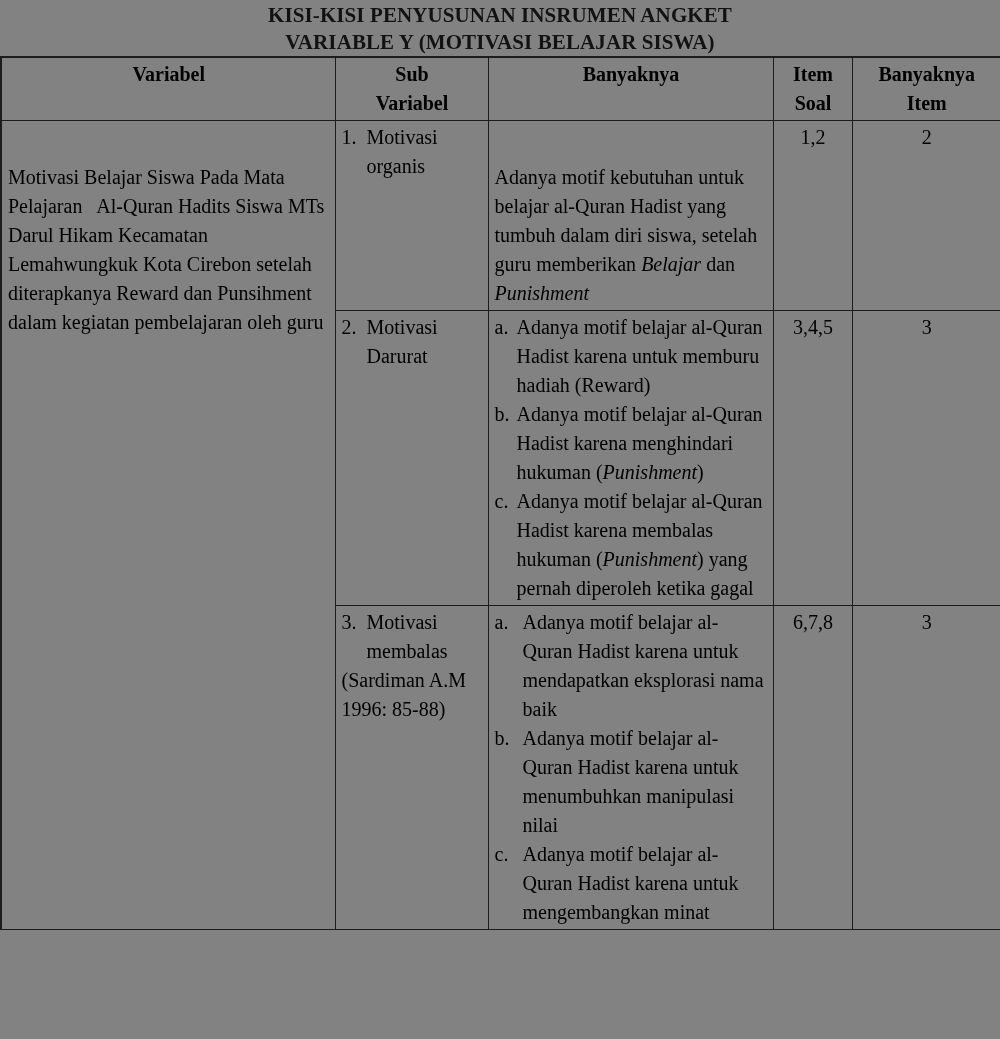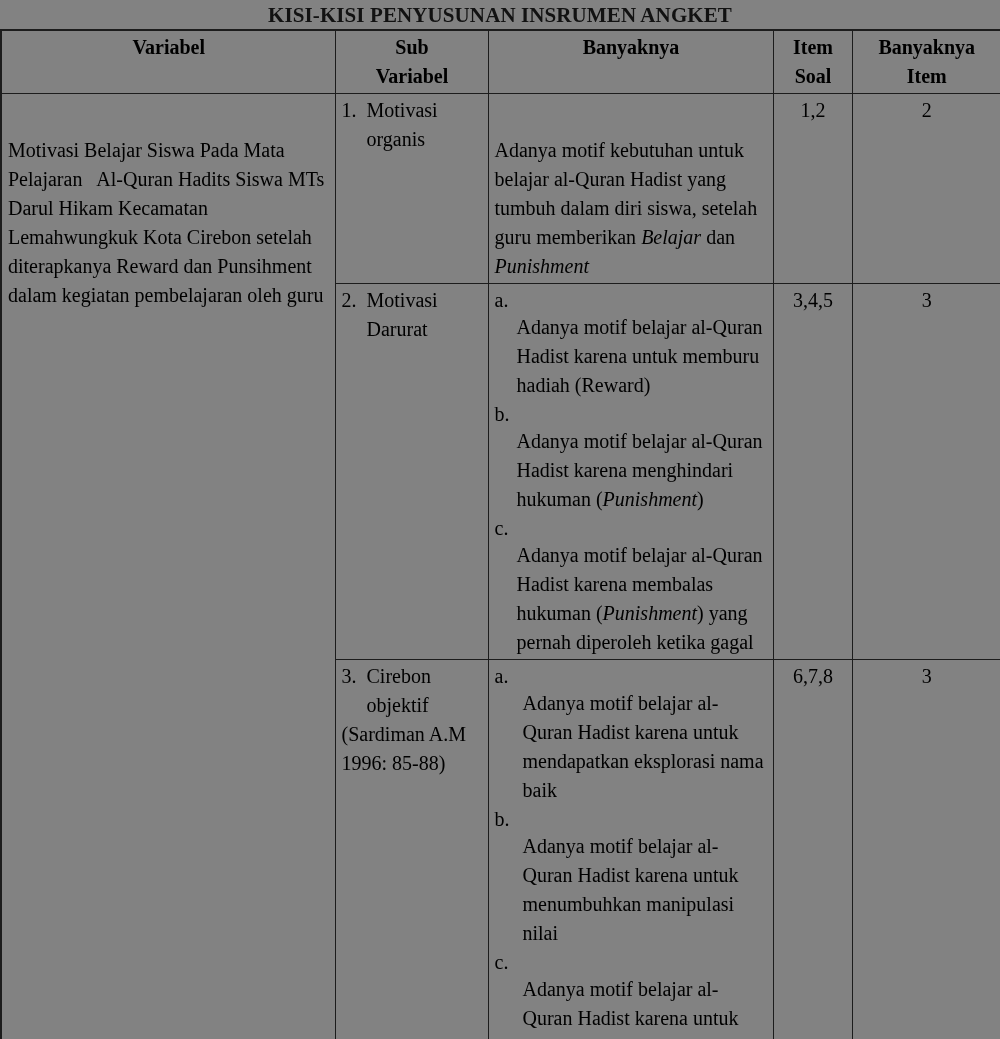--- a/index.html
+++ b/index.html
@@ -109,41 +109,41 @@
     margin: 0;
   }
   .letlist .mark {
     flex: 0 0 auto;
     width: 22px;
     text-align: left;
   }
   .letlist .body {
     flex: 1 1 auto;
     white-space: pre-wrap;
-    margin-top: 27px;
   }
   .letlist.wide .mark { width: 28px; }
 
   .src-note {
     display: block;
     white-space: pre-wrap;
   }
 
   em.it { font-style: italic; }
 
   
   .pad-left-indik { padding-left: 12px; }
 </style>
 </head>
 <body>
 
 <div class="page">
 
   <div class="doc-title">
     <span class="tline">KISI-KISI PENYUSUNAN INSRUMEN ANGKET</span>
+    <span class="tline">VARIABLE Y (MOTIVASI BELAJAR SISWA)</span>
   </div>
 
   <table class="kisi">
     <colgroup>
       <col class="c-variabel">
       <col class="c-subvariabel">
       <col class="c-indikator">
       <col class="c-item">
       <col class="c-banyak">
     </colgroup>
@@ -220,21 +220,21 @@
 
         <td class="center">3,4,5</td>
         <td class="center">3</td>
       </tr>
 
       <tr>
         <td>
           <span class="numlist">
             <span class="li">
               <span class="mark">3.</span>
-              <span class="body">Cirebon objektif</span>
+              <span class="body">Motivasi membalas</span>
             </span>
           </span>
           <span class="src-note">(Sardiman A.M 1996: 85-88)</span>
         </td>
 
         <td class="pad-left-indik">
           <span class="letlist wide">
             <span class="li">
               <span class="mark">a.</span>
               <span class="body">Adanya motif belajar al-Quran Hadist karena untuk mendapatkan eksplorasi nama baik</span>

